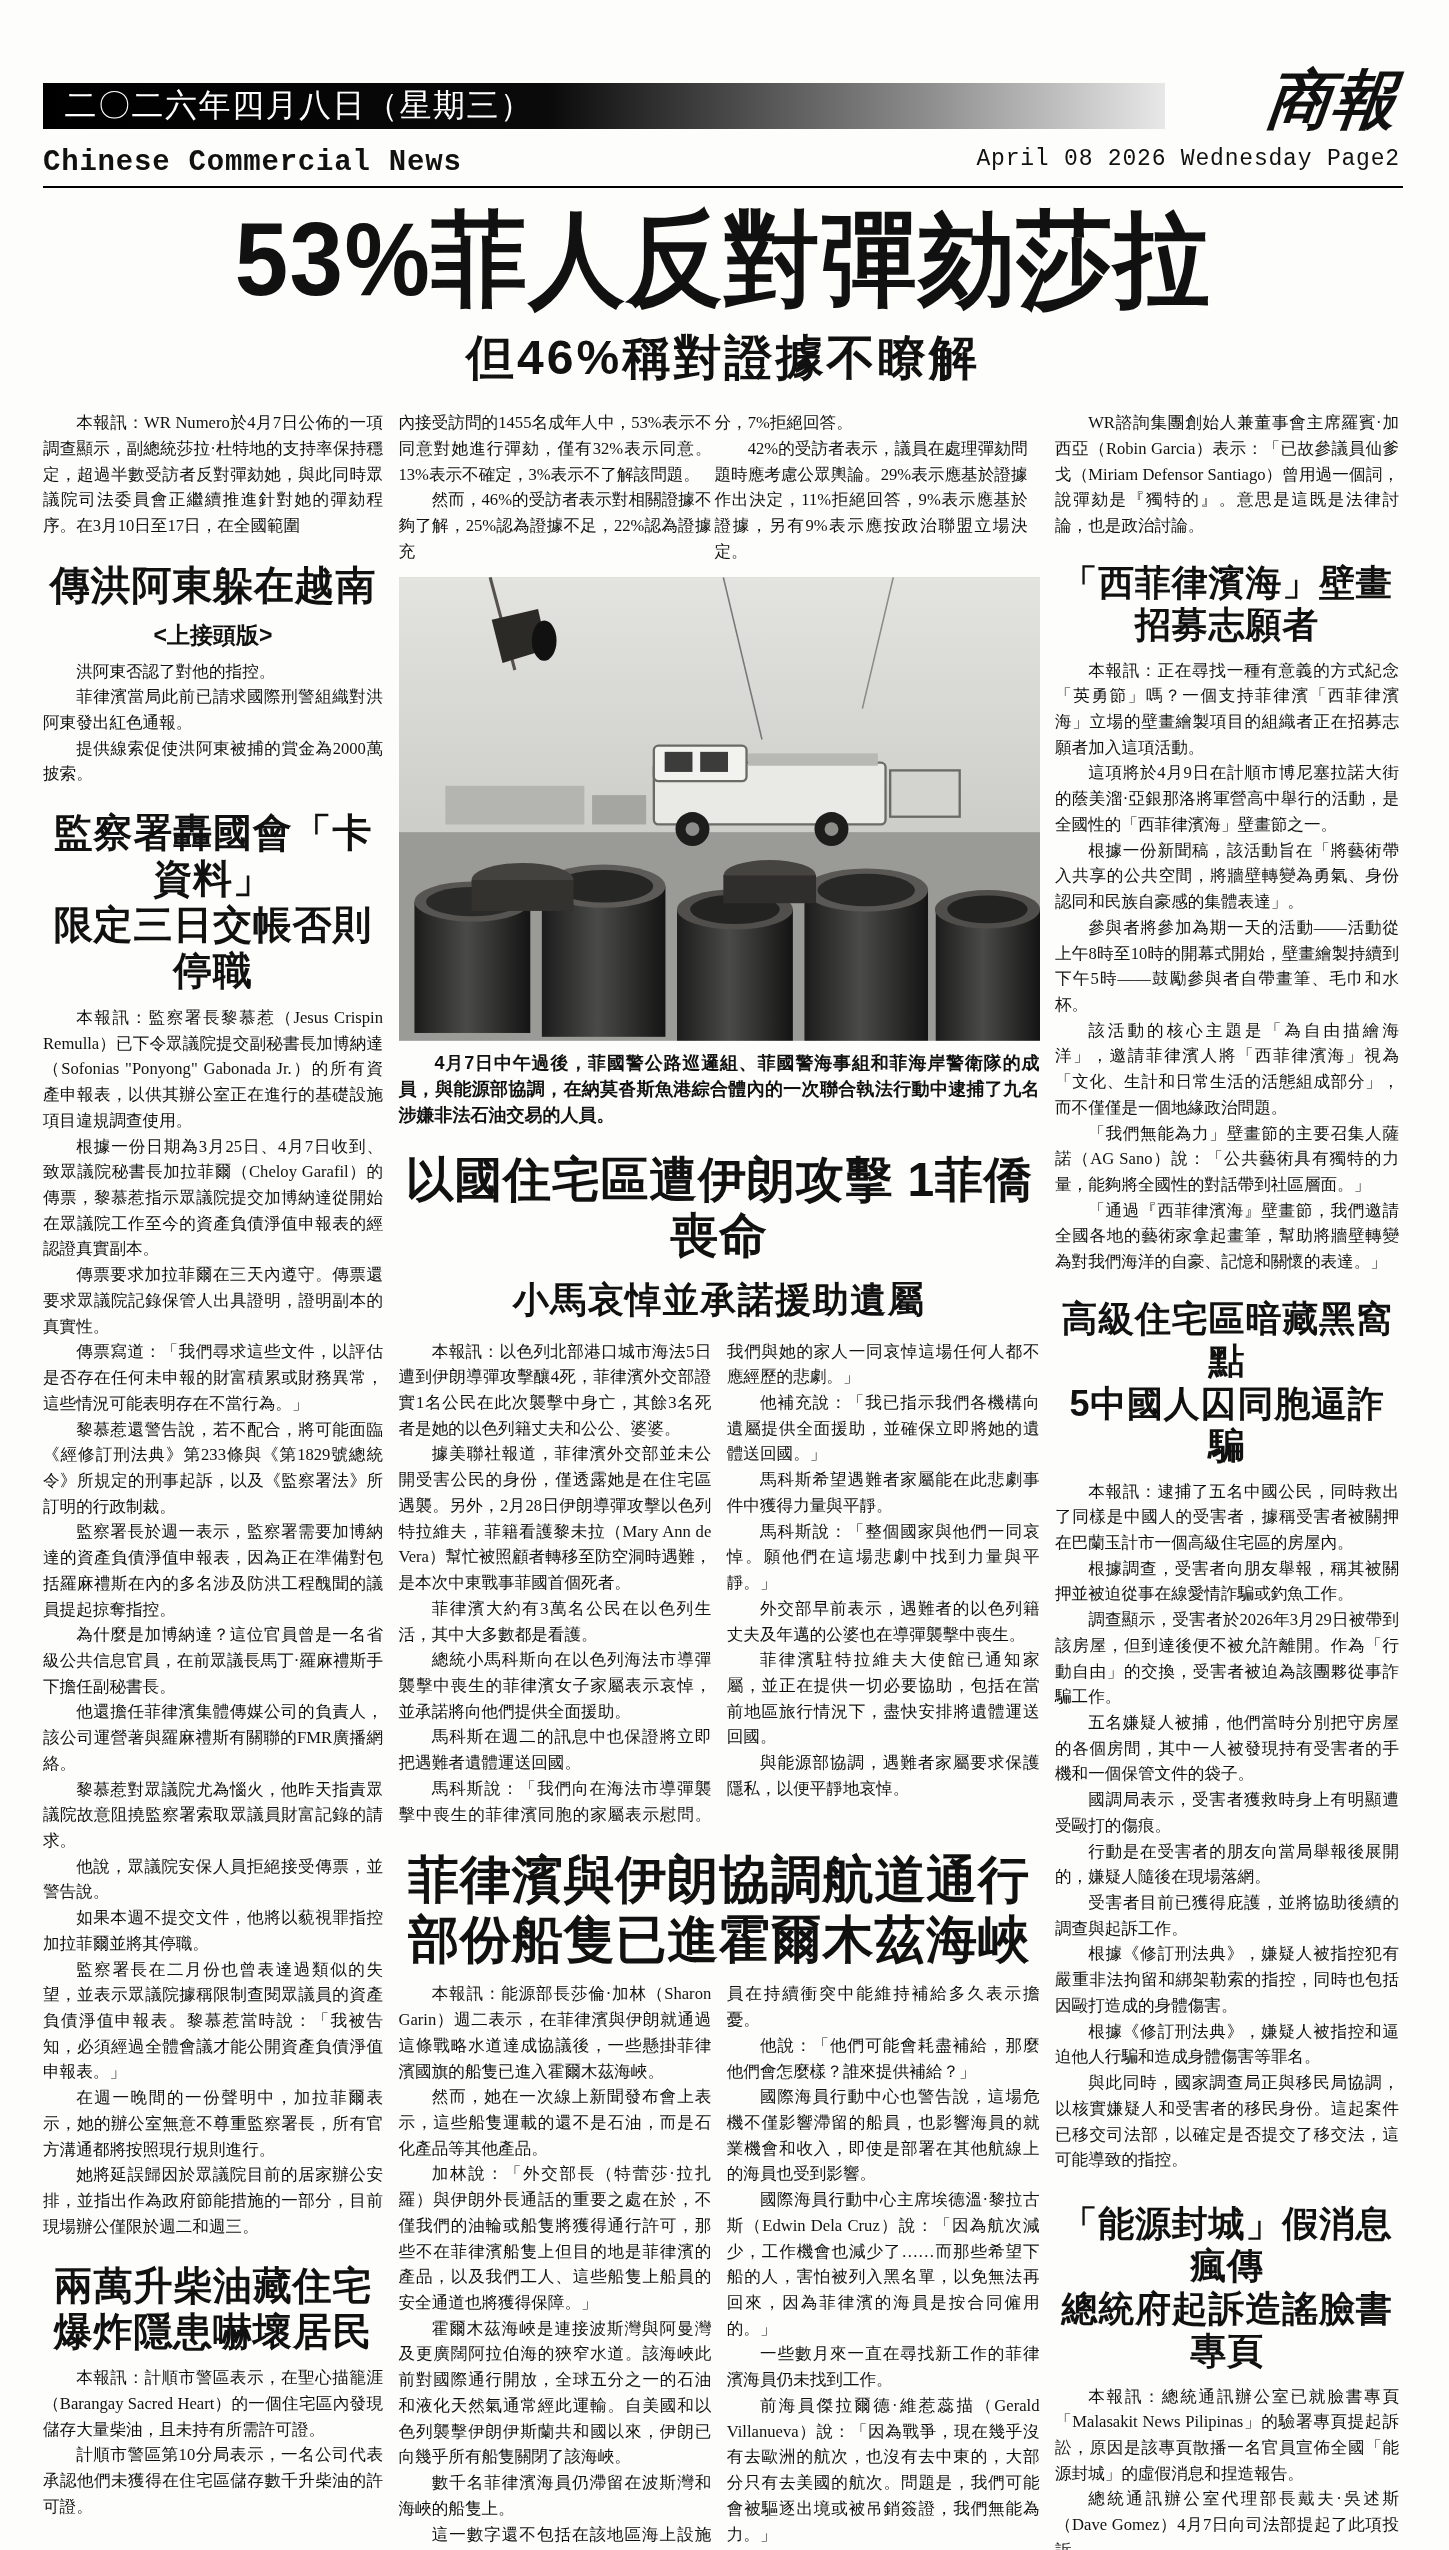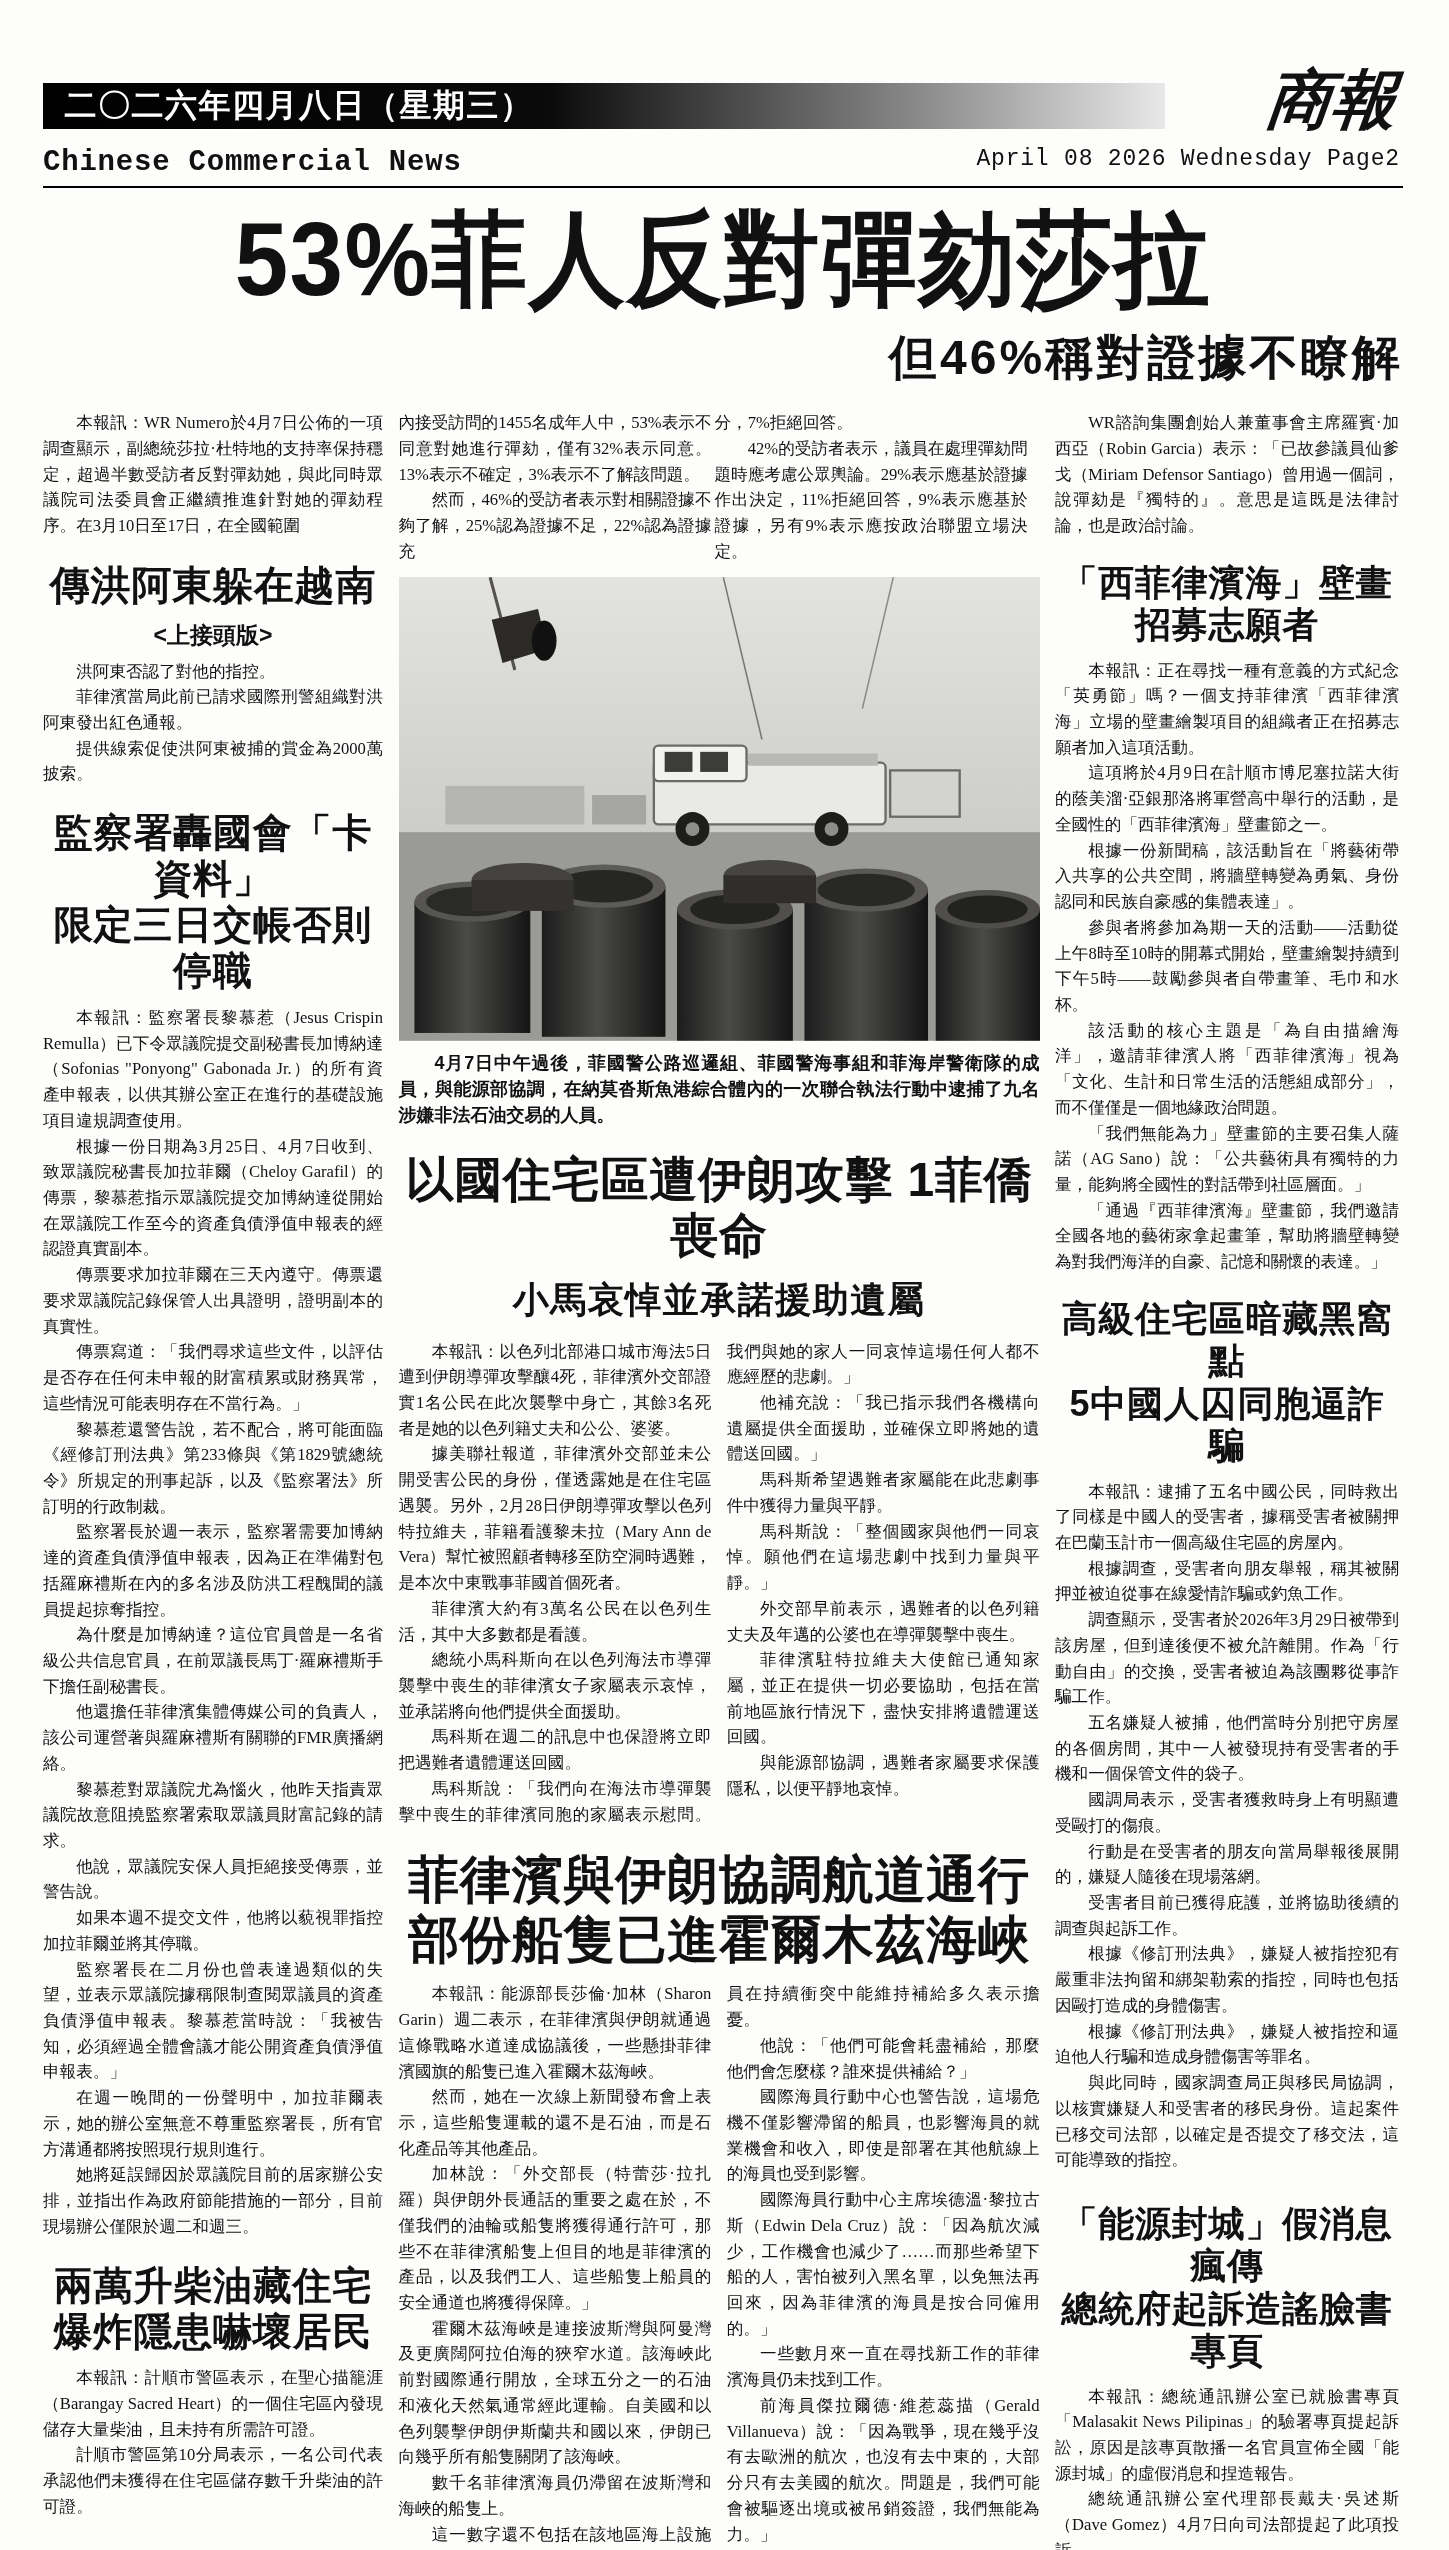--- a/index.html
+++ b/index.html
@@ -4,34 +4,34 @@
 <style>
   html,body{margin:0;padding:0;background:#888;}
   .page{position:relative;width:1449px;height:2550px;background:#fdfdfc;margin:0 auto;
         font-family:"Liberation Serif","DejaVu Serif",serif;color:#111;overflow:hidden;}
   .inner{padding:0 46px 0 43px;}
   
   .mast{padding-top:70px;}
   .mastrow{display:flex;align-items:flex-end;}
   .datebar{flex:1;height:46px;display:flex;align-items:center;
            background:linear-gradient(to right,#000 0%,#0a0a0a 45%,#8a8a8a 78%,#e8e8e8 100%);}
-  .datebar span{color:#fff;font-family:"Liberation Sans",sans-serif;font-weight:bold;
+  .datebar span{color:#fff;font-family:"Liberation Sans",sans-serif;font-weight:normal;
                 font-size:32px;letter-spacing:1.5px;padding-left:21.6px;white-space:nowrap;}
   .brand{width:232px;text-align:right;font-family:"DejaVu Serif",serif;font-weight:bold;
          font-size:65px;line-height:.9;font-style:italic;transform:skewX(-6deg);padding-right:6.2px;}
   .engrow{display:flex;justify-content:space-between;align-items:flex-start;margin-top:17px;
           font-family:Liberation Mono, monospace;}
   .eng-left{font-size:29px;font-weight:bold;letter-spacing:0.8px;}
   .eng-right{font-size:23px;letter-spacing:0.8px;padding-right:3.1px;}
   .mastrule{border:none;border-top:2.3px solid #000;margin:7.7px 0 0 0;}
   
   .headline{margin:14px 0 0 0;text-align:center;font-family:"Liberation Sans",sans-serif;
             font-weight:900;font-size:96px;line-height:1.1;letter-spacing:1.5px;
             transform:scaleY(1.08);transform-origin:top;}
-  .subheadline{margin:18.5px 0 4.6px 0;text-align:right;font-family:"Liberation Sans",sans-serif;
+  .subheadline{margin:18.5px 0 4.6px 0;text-align:center;font-family:"Liberation Sans",sans-serif;
                font-weight:900;font-size:48px;letter-spacing:3.1px;}
   
   .grid{display:flex;gap:15.5px;margin-top:20px;}
   .col-l{width:340px;flex:none;}
   .col-m{width:641px;flex:none;}
   .col-r{width:344px;flex:none;}
   .bodytext{font-size:16.6px;line-height:1.55;text-align:justify;}
   .bodytext p{margin:0;text-indent:2em;}
   .cont p:first-child{text-indent:0;}
   .twocol{column-count:2;column-gap:15.5px;}

